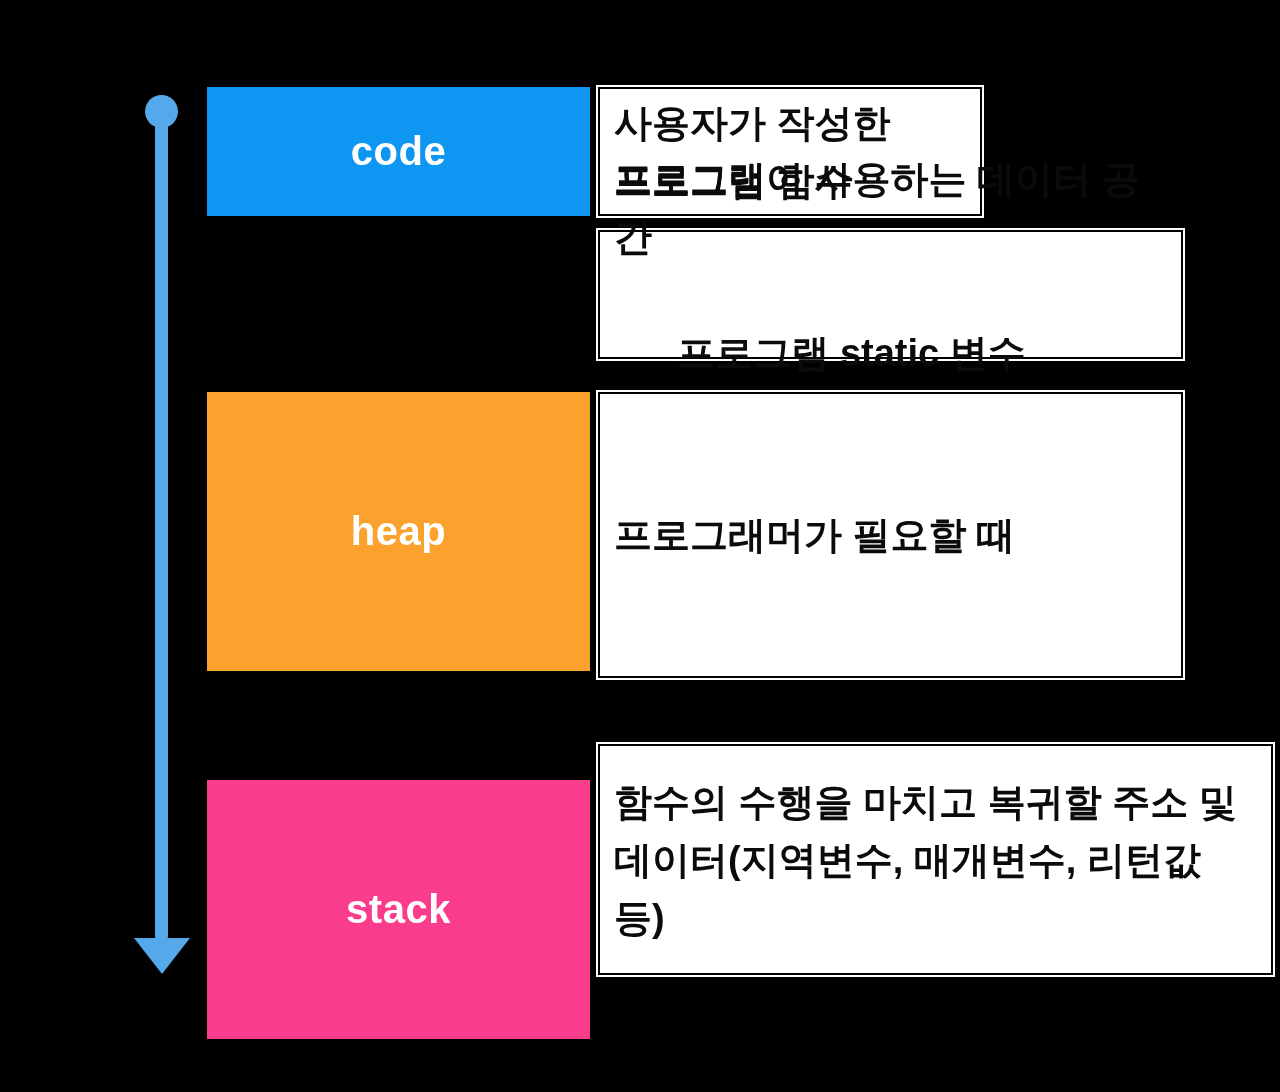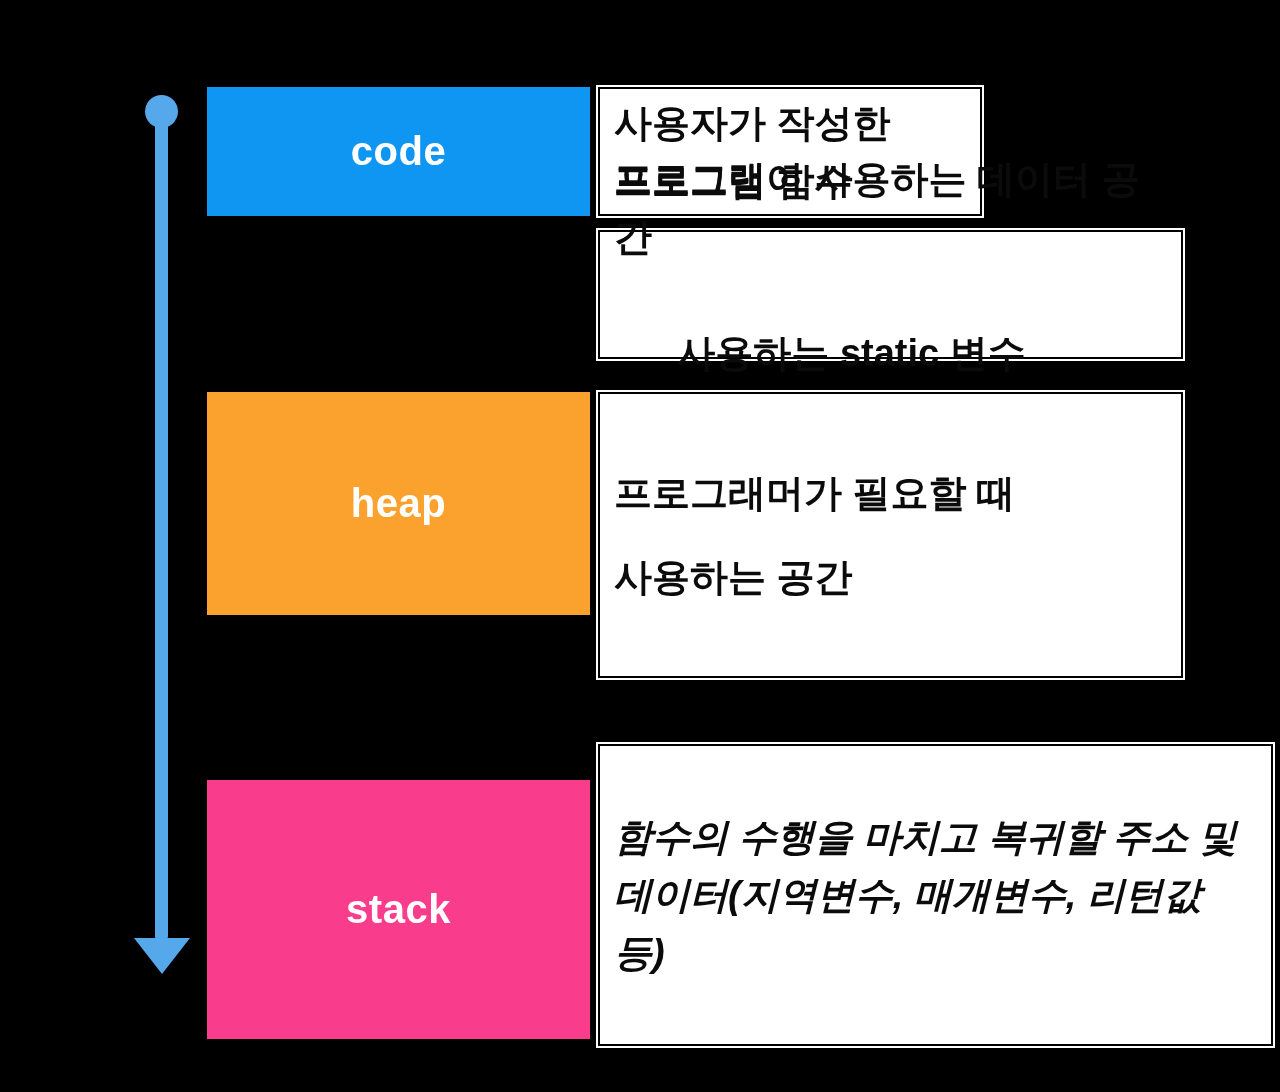--- a/index.html
+++ b/index.html
@@ -26,40 +26,40 @@
     border-top:36px solid; border-top-color:currentColor;
   }
 
   
   .mem-box {
     position:absolute; left:207px; width:383px;
     display:flex; align-items:center; justify-content:center;
   }
   #box-code  { top:87px;  height:129px; }
   #box-data  { top:230px; height:129px; }
-  #box-heap  { top:392px; height:223px; }
+  #box-heap  { top:392px; height:279px; }
   #box-stack { top:744px; height:259px; }
   .mem-label {
     font-size:40px; font-weight:600; letter-spacing:0.5px;
   }
 
   
   .desc-box {
     position:absolute; left:598px; box-sizing:border-box;
     background:#fff; border:2px solid #000;
     box-shadow:0 0 0 2px #fff;
     display:flex; flex-direction:column; justify-content:center;
     padding:4px 14px;
     font-size:38px; line-height:58px; font-weight:600;
     white-space:pre-wrap;
   }
   #desc-code  { top:87px;  height:129px; width:384px; }
   #desc-data  { top:230px; height:129px; width:585px; }
   #desc-heap  { top:392px; height:286px; width:585px; }
-  #desc-stack { top:744px; height:302px; width:675px;font-style:italic; }
+  #desc-stack { top:744px; height:231px; width:675px; }
   .desc-line { display:block; }
   .bold-term { font-weight:800; }
 </style>
 </head>
 <body>
 
 <div id="canvas" style="background-color: rgb(0, 0, 0);">
 
   <div id="arrow" style="color: rgb(85, 169, 234);">
     <div class="arrow-circle"></div>
@@ -71,30 +71,29 @@
     <span class="mem-label" style="color: rgb(255, 255, 255);">code</span>
   </div>
   <div id="desc-code" class="desc-box" style="color: rgb(11, 11, 11);">
     <span class="desc-line">사용자가 작성한</span>
     <span class="desc-line">프로그램 함수</span>
   </div>
 
   <div id="desc-data" class="desc-box" style="color: rgb(11, 11, 11);">
     <span class="desc-line">프로그램이 사용하는 데이터 공간</span>
     <span class="desc-line">
-      <span>사용하는 </span><span class="bold-term">static</span><span> 변수</span>
+      <span>프로그램 </span><span class="bold-term">static</span><span> 변수</span>
     </span>
   </div>
 
   <div id="box-heap" class="mem-box" style="background-color: rgb(250, 162, 45);">
     <span class="mem-label" style="color: rgb(255, 255, 255);">heap</span>
   </div>
   <div id="desc-heap" class="desc-box" style="color: rgb(11, 11, 11); gap: 26px;">
     <span class="desc-line">프로그래머가 필요할 때</span>
-    <span class="desc-line">사용하는 공간</span>
   </div>
 
   <div id="box-stack" class="mem-box" style="background-color: rgb(250, 60, 140); margin-top: 36px;">
     <span class="mem-label" style="color: rgb(255, 255, 255);">stack</span>
   </div>
   <div id="desc-stack" class="desc-box" style="color: rgb(11, 11, 11);">
     <span class="desc-line">함수의 수행을 마치고 복귀할 주소 및</span>
     <span class="desc-line">데이터(지역변수, 매개변수, 리턴값 등)</span>
   </div>
 

